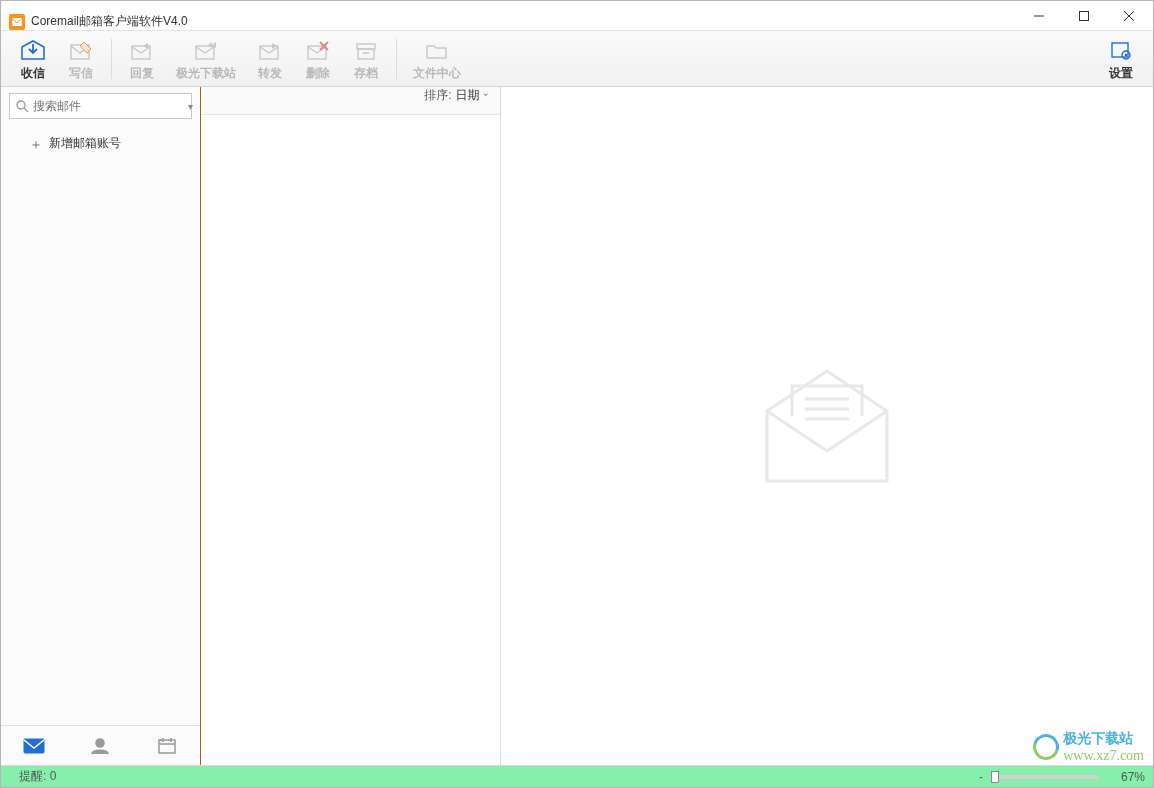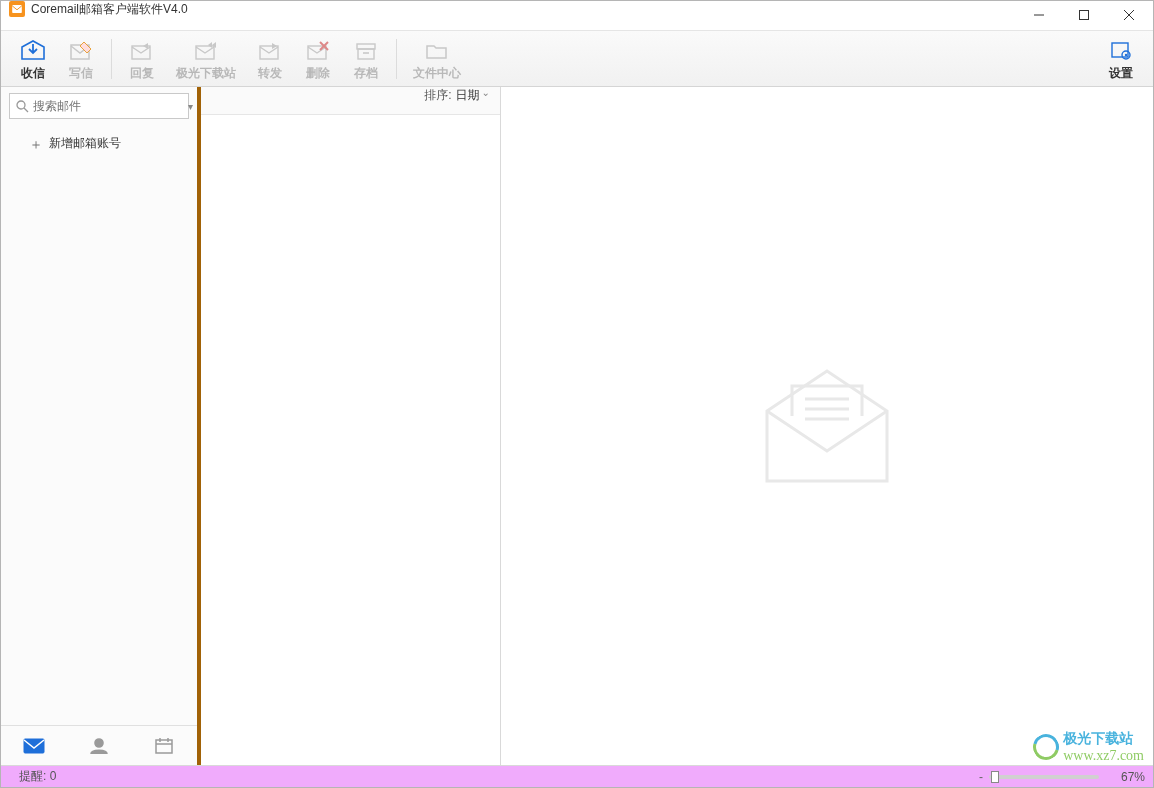--- a/index.html
+++ b/index.html
@@ -1,41 +1,41 @@
 <!DOCTYPE html>
 <html><head>
 <meta charset="utf-8">
 <style>
 * { margin: 0; padding: 0; box-sizing: border-box; font-family: "Microsoft YaHei", "Segoe UI", sans-serif; }
 html, body { width: 1154px; height: 788px; overflow: hidden; background: #fff; }
 .window { width: 1154px; height: 788px; border: 1px solid #b5b5b5; display: flex; flex-direction: column; background: #fff; }
 
 
-.titlebar { height: 30px; background: #fff; display: flex; align-items: flex-start; padding: 0 2px 0 8px; border-bottom: 1px solid #e5e5e5; }
+.titlebar { height: 30px; background: #fff; display: flex; align-items: flex-end; padding: 0 2px 0 8px; border-bottom: 1px solid #e5e5e5; }
 .titlebar .app-icon { width: 16px; height: 16px; background: #f7931e; border-radius: 2px; display: flex; align-items: center; justify-content: center; margin-right: 6px; }
 .titlebar .app-icon svg { width: 10px; height: 8px; }
 .titlebar .title { font-size: 12px; color: #333; flex: 1; }
 .titlebar .win-controls { display: flex; }
 .titlebar .win-btn { width: 45px; height: 28px; display: flex; align-items: center; justify-content: center; cursor: pointer; }
 .titlebar .win-btn svg { width: 10px; height: 10px; }
 
 
 .toolbar { height: 56px; background: linear-gradient(#fafafa,#f1f1f1); border-bottom: 1px solid #d5d5d5; display: flex; align-items: center; padding: 0 8px; }
 .toolbar .tb-btn { display: flex; flex-direction: column; align-items: center; justify-content: center; padding: 4px 10px 2px; cursor: pointer; min-width: 48px; font-weight: bold; }
 .toolbar .tb-btn .tb-icon { height: 26px; display: flex; align-items: center; justify-content: center; }
 .toolbar .tb-btn .tb-label { font-size: 12px; color: #333; margin-top: 1px; }
 .toolbar .tb-btn.disabled .tb-label { color: #b8b8b8; }
 .toolbar .spacer { flex: 1; }
 .toolbar .sep { width: 1px; height: 40px; background: #dcdcdc; margin: 0 6px; }
 
 
 .main { flex: 1; display: flex; min-height: 0; }
 
 
-.sidebar { width: 200px; border-right: 4px solid #a16207; display: flex; flex-direction: column; background: #fbfbfb; }
+.sidebar { width: 200px; border-right: 1px solid #a16207; display: flex; flex-direction: column; background: #fbfbfb; }
 .search-wrap { padding: 6px 8px; }
 .search-box { display: flex; align-items: center; border: 1px solid #c9c9c9; background: #fff; height: 26px; padding: 0 6px; }
 .search-box input { border: none; outline: none; flex: 1; font-size: 12px; color: #555; background: transparent; }
 .search-box .sicon { color: #888; margin-right: 4px; display:flex; }
 .search-box .darrow { color: #888; font-size: 10px; }
 .tree { flex: 1; padding: 4px 0; }
 .tree-item { display: flex; align-items: center; padding: 6px 12px 6px 28px; font-size: 12px; color: #333; cursor: pointer; }
 .tree-item .plus { width: 14px; color: #777; margin-right: 6px; font-size: 14px; line-height: 1; }
 .side-tabs { height: 40px; border-top: 1px solid #e0e0e0; display: flex; }
 .side-tab { flex: 1; display: flex; align-items: center; justify-content: center; cursor: pointer; }
@@ -47,21 +47,21 @@
 .list-header { height: 28px; border-bottom: 1px solid #e6e6e6; display: flex; align-items: flex-start; justify-content: flex-end; padding: 0 10px; font-size: 12px; color: #555; background: #fafafa; }
 .list-header .sort-val { margin: 0 2px 0 4px; color: #333; }
 .list-header .chev { font-size: 10px; color: #888; }
 .list-body { flex: 1; background: #fff; }
 
 
 .preview { flex: 1; display: flex; align-items: center; justify-content: center; background: #fff; }
 .preview svg { opacity: 0.85; }
 
 
-.statusbar { height: 22px; border-top: 1px solid #d9d9d9; background: #f0abfc; display: flex; align-items: center; font-size: 12px; color: #555; padding: 0 8px; }
+.statusbar { height: 22px; border-top: 1px solid #d9d9d9; background: #86efac; display: flex; align-items: center; font-size: 12px; color: #555; padding: 0 8px; }
 .statusbar .left { flex: 1; padding-left: 10px; }
 .statusbar .zoom { display: flex; align-items: center; gap: 6px; }
 .statusbar .zminus { color: #666; }
 .statusbar .zslider { width: 110px; height: 4px; background: #d0d0d0; position: relative; border-radius: 2px; }
 .statusbar .zslider .thumb { position: absolute; left: 2px; top: -4px; width: 8px; height: 12px; background: #fff; border: 1px solid #888; }
 .statusbar .zval { min-width: 40px; text-align: right; }
 
 
 .watermark { position: absolute; right: 10px; bottom: 24px; font-size: 14px; color: #2aa6d8; opacity: .85; display:flex; align-items:center; gap:4px; pointer-events:none; }
 .watermark .wicon { width:26px; height:26px; border-radius:50%; border:3px solid #2aa6d8; border-left-color:#7cc34a; border-bottom-color:#7cc34a; transform:rotate(-30deg); }

